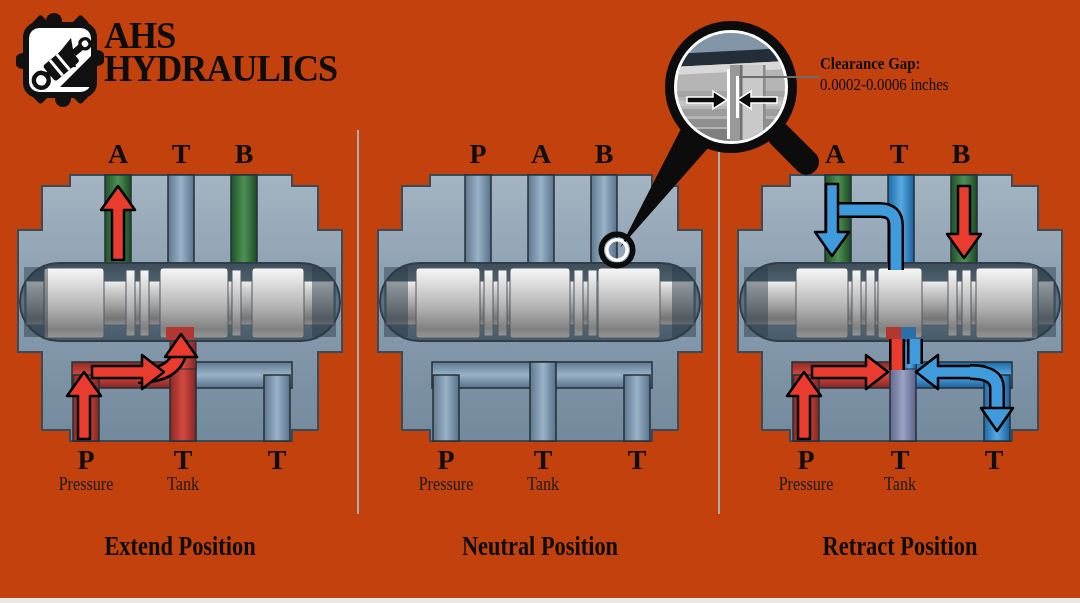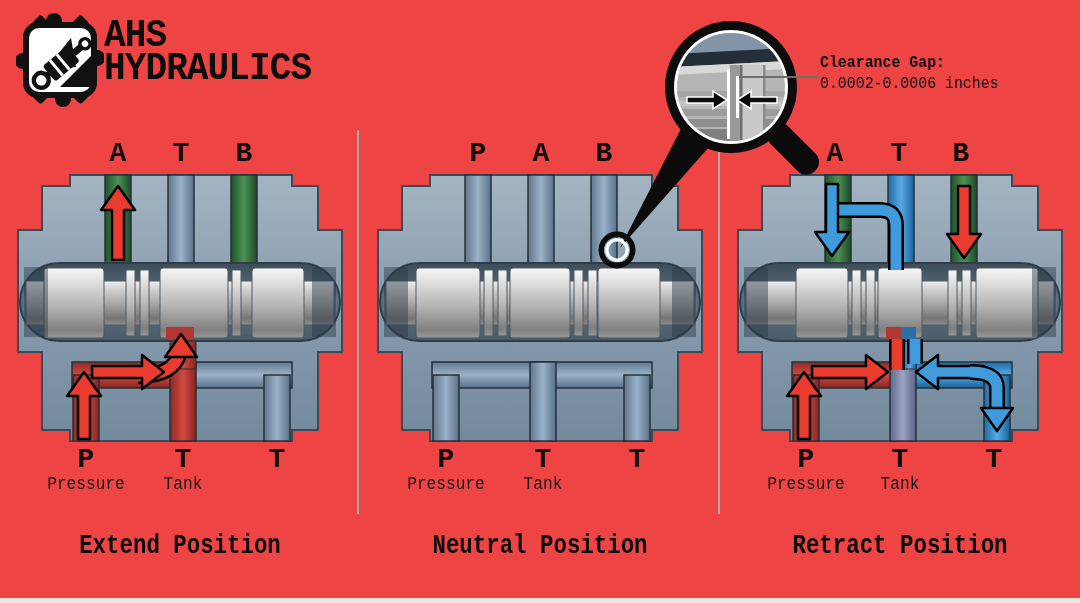--- a/index.html
+++ b/index.html
@@ -1,17 +1,17 @@
 <!DOCTYPE html>
 <html><head>
 <meta charset="utf-8">
 <style>
   html,body{margin:0;padding:0;background:#e9e9e9;}
-  #screen{position:relative;width:1080px;height:603px;background:#ef4444;overflow:hidden;
-          font-family:Liberation Mono, monospace;color:#111;}
+  #screen{position:relative;width:1080px;height:603px;background:#c2410c;overflow:hidden;
+          font-family:Liberation Serif, serif;color:#111;}
   .abs{position:absolute;}
   
   #logo-text{position:absolute;left:104px;top:19px;font-weight:700;font-size:38px;line-height:33px;
              letter-spacing:-1px;color:#0d0d0d;transform:scaleX(.95);transform-origin:left top;}
   
   #callout-text{position:absolute;left:820px;top:53px;font-size:16px;line-height:21px;color:#0d0d0d;
                 transform:scaleX(.93);transform-origin:left top;white-space:nowrap;}
   #callout-text .b{font-weight:700;}
   
   .panel{position:absolute;top:130px;width:360px;height:473px;}

